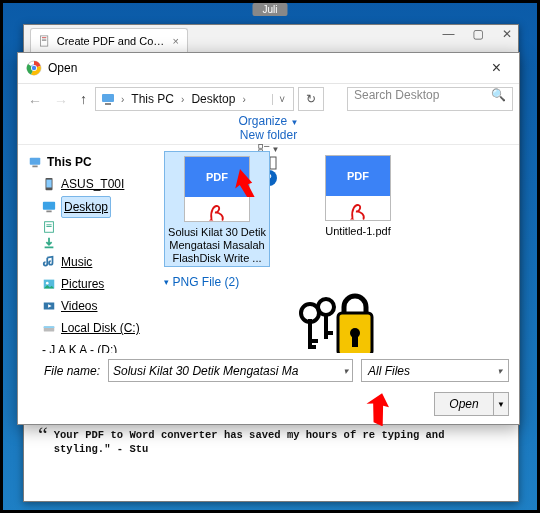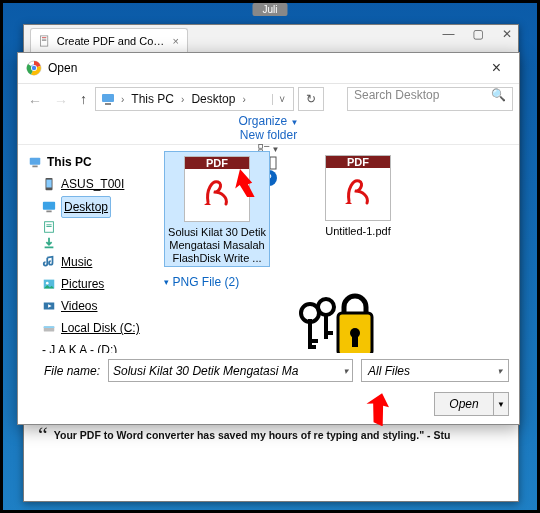--- a/index.html
+++ b/index.html
@@ -77,21 +77,21 @@
   .tree{width:126px;padding:6px 2px 6px 10px;overflow:hidden;font-size:12px;line-height:20px;}
   .tree .item{display:flex;align-items:center;gap:5px;white-space:nowrap;padding:1px 0;}
   .tree .indent{padding-left:14px;text-decoration:underline;}
   .tree .sel{background:#cde8ff;border:1px solid #7ab6e8;padding:0 2px;border-radius:2px;}
   .ico{width:14px;height:14px;flex:none;}
   .file-pane{flex:1;padding:6px 8px;overflow:hidden;position:relative;}
   .file-grid{display:flex;gap:36px;}
   .file-item{width:104px;text-align:center;font-size:11px;}
   .file-item.sel{background:#cde8ff;border:1px solid #7ab6e8;}
   .thumb{width:64px;height:64px;margin:4px auto 4px auto;background:#fff;border:1px solid #bbb;display:flex;flex-direction:column;align-items:center;justify-content:flex-start;position:relative;}
-  .pdf-band{background:#7f1d1d;color:#fff;font-weight:bold;font-size:11px;width:100%;text-align:center;padding:0 0;}
+  .pdf-band{background:#3b82f6;color:#fff;font-weight:bold;font-size:11px;width:100%;text-align:center;padding:14px 0;}
   .adobe-swirl{width:30px;height:34px;margin-top:3px;position:relative;}
   .group-head{color:#0a64c2;font-size:12px;margin:8px 0 4px 0;display:flex;align-items:center;gap:4px;}
   .keys-icon{width:90px;height:70px;margin-left:126px;}
   .bottom{padding:6px 10px 8px 10px;font-style:italic;}
   .fn-row{display:flex;align-items:center;gap:8px;}
   .fn-label{width:72px;text-align:right;font-size:12px;}
   .fn-input{flex:1;border:1px solid #aaa;height:21px;font-size:12px;padding:0 4px;display:flex;align-items:center;justify-content:space-between;}
   .fn-type{width:134px;border:1px solid #aaa;height:21px;font-size:12px;padding:0 6px;display:flex;align-items:center;justify-content:space-between;}
   .btn-row{display:flex;justify-content:flex-end;gap:8px;margin-top:10px;}
   .btn{border:1px solid #aaa;background:#f2f2f2;height:22px;width:70px;display:flex;align-items:center;justify-content:center;font-size:12px;cursor:pointer;}
@@ -123,21 +123,21 @@
           <rect x="4" y="7" width="6" height="1" fill="#888"></rect>
         </svg>
       <span style="overflow:hidden;text-overflow:ellipsis;white-space:nowrap;">Create PDF and Convert P</span>
       <span class="tab-close">×</span>
     </div>
   </div>
   <div class="browser-body" style="padding-top:356px;">
     <div style="font-family:Georgia,serif;color:#333;text-decoration:line-through;opacity:.6;">paragraph break. So, thank you, thank you. - Megann</div>
     <div class="quote-row">
       <div class="quote-mark">“</div>
-      <div style="font-family:Liberation Sans, sans-serif;font-weight:bold;color:#111;text-align:center;">
+      <div style="font-family:Liberation Mono, monospace;font-weight:bold;color:#111;">
         Your PDF to Word converter has <b>saved my hours of re typing and styling.</b>" - Stu
       </div>
     </div>
   </div>
 </div>
 
 <div class="dialog">
   <div class="dlg-title">
     <svg width="16" height="16">
         <circle cx="8" cy="8" r="7" fill="#fff" stroke="#ccc"></circle>

